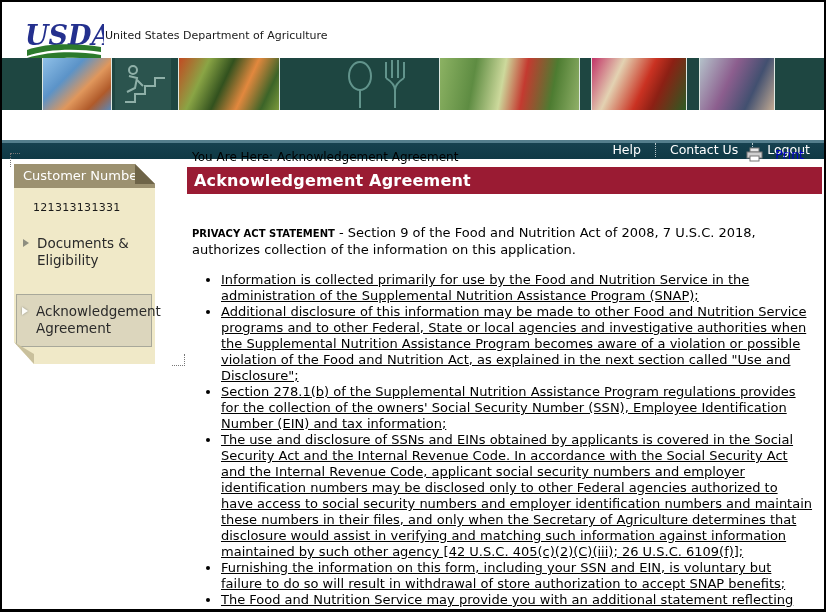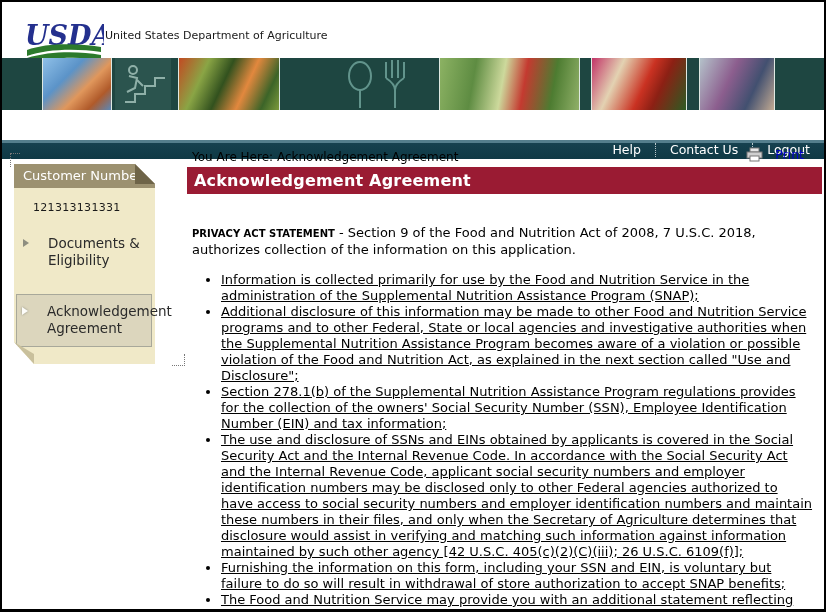--- a/index.html
+++ b/index.html
@@ -41,21 +41,21 @@
     position:absolute; left:185px; right:2px; top:165px; height:27px;
     background:#9a1b33; color:#fff; font-weight:bold; font-size:16px;
     padding:4px 0 0 7px; letter-spacing:0.2px;
   }
   
   .sidebar { position:absolute; left:12px; top:162px; width:141px; height:200px; background:#f0e9c8; }
   .sb-header { position:relative; background:#9c9170; color:#fff; font-size:13px; padding:4px 0 5px 9px; }
   .sb-fold-tr { position:absolute; top:0; right:0; }
   .sb-fold-bl { position:absolute; bottom:0; left:0; }
   .sb-number { font-size:11px; color:#1a1a1a; padding:13px 0 0 19px; letter-spacing:0.3px; }
-  .sb-item { display:flex; gap:19px; cursor:pointer; font-size:13.5px; color:#2a2a2a; line-height:17px; }
+  .sb-item { display:flex; gap:8px; cursor:pointer; font-size:13.5px; color:#2a2a2a; line-height:17px; }
   .sb-item-docs { margin:21px 10px 0 9px; }
   .sb-item-active {
     margin:25px 3px 0 2px; padding:8px 4px 9px 5px;
     background:#dcd6bd; border:1px solid #a8a89a;
   }
   .tri { width:0; height:0; border-top:4px solid transparent; border-bottom:4px solid transparent; margin-top:4px; flex:none; }
   .tri-gray  { border-left:6px solid #8e8e80; }
   .tri-white { border-left:6px solid #fdfdfa; filter:drop-shadow(0 0 1px #8e8e80); }
   .dot-tl { position:absolute; left:8px;  top:151px; width:10px; height:14px; border-left:1px dotted #777; border-top:1px dotted #777; }
   .dot-br { position:absolute; left:170px; top:352px; width:13px; height:12px; border-right:1px dotted #777; border-bottom:1px dotted #777; }

